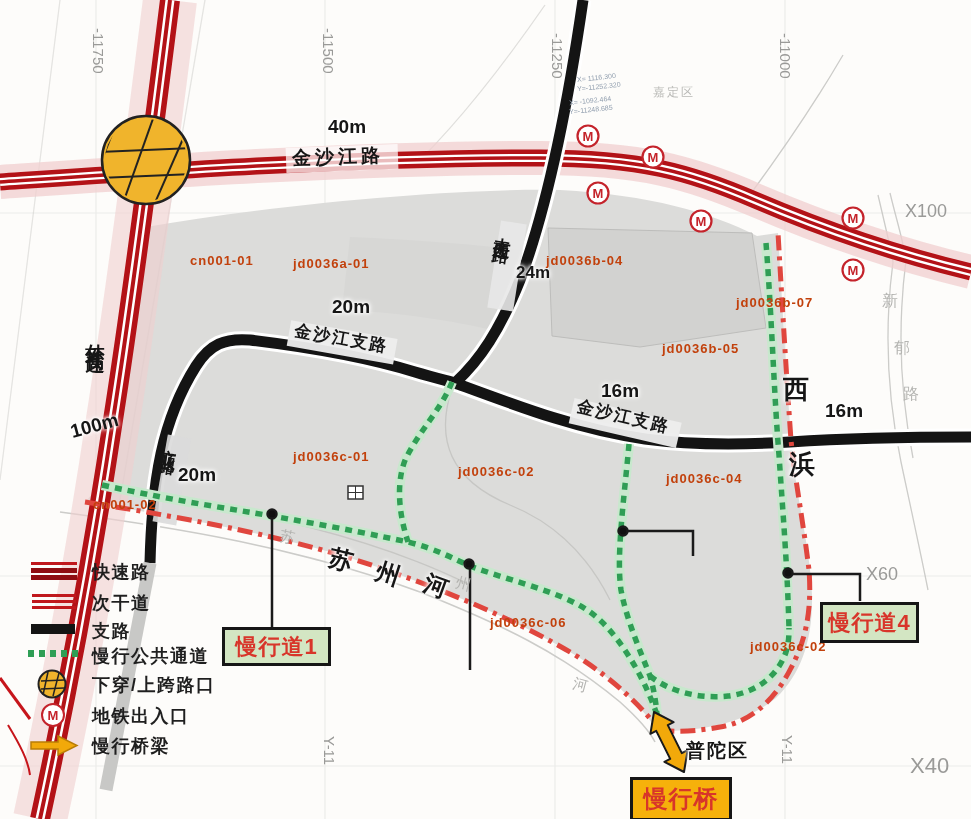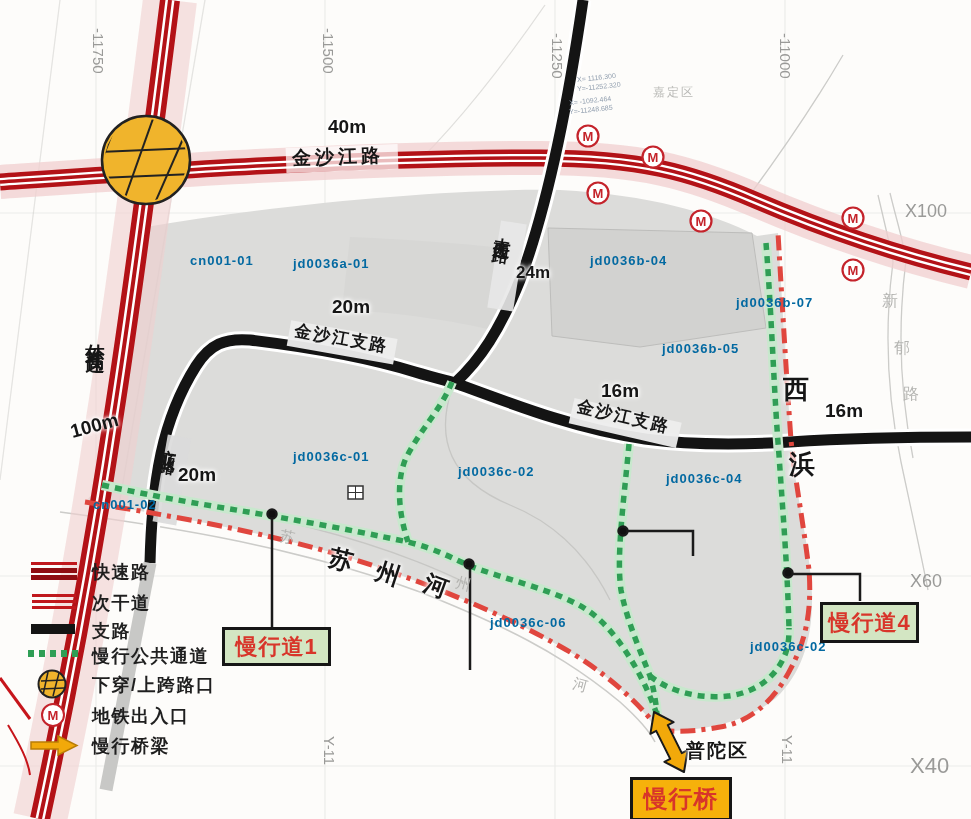--- a/index.html
+++ b/index.html
@@ -5,21 +5,21 @@
   html,body{margin:0;padding:0;background:#ffffff;}
   #stage{position:relative;width:971px;height:819px;overflow:hidden;
          background:#fdfcfa;font-family:"Liberation Sans","DejaVu Sans",sans-serif;}
   #stage svg.base{position:absolute;left:0;top:0;}
   .t{position:absolute;white-space:nowrap;color:#161616;line-height:1;}
   .b{font-weight:700;}
   .halo{text-shadow:0 0 3px #fff,0 0 4px #fff,0 0 6px #fff;}
   .vert{writing-mode:vertical-rl;text-orientation:upright;font-weight:700;letter-spacing:3px;}
   .rot90{transform:rotate(90deg);transform-origin:0 0;}
   .gray{color:#9a9a98;}
-  .parcel{color:#0369a1;font-size:13px;letter-spacing:1px;font-weight:600;}
+  .parcel{color:#c2410c;font-size:13px;letter-spacing:1px;font-weight:600;}
   .tiny{font-size:7px;color:#93a0b0;letter-spacing:0;}
   .callout{position:absolute;display:flex;align-items:center;justify-content:center;
            border:3px solid #161616;background:#d3e6c3;color:#d8352a;
            font-weight:700;font-size:22px;letter-spacing:1px;}
   .legend-label{position:absolute;font-size:18px;color:#1f1f1f;font-weight:600;letter-spacing:1.5px;}
   .sw{position:absolute;}
   .dotline{background:repeating-linear-gradient(90deg,#2f9e55 0 6px,rgba(0,0,0,0) 6px 11px);}
 </style>
 </head>
 <body>
@@ -205,35 +205,35 @@
 <div class="t" style="left:280px;top:529px;font-size:15px;color:#b3b3b0;transform:rotate(12deg);">苏</div>
 <div class="t" style="left:456px;top:576px;font-size:15px;color:#b3b3b0;transform:rotate(15deg);">州</div>
 <div class="t" style="left:573px;top:677px;font-size:15px;color:#b3b3b0;transform:rotate(15deg);">河</div>
 
 <div class="t" style="left:882px;top:293px;font-size:16px;color:#b5b5b2;">新</div>
 <div class="t" style="left:894px;top:340px;font-size:16px;color:#b5b5b2;">郁</div>
 <div class="t" style="left:903px;top:386px;font-size:16px;color:#b5b5b2;">路</div>
 
 <div class="t parcel" style="left:190px;top:254px;">cn001-01</div>
 <div class="t parcel" style="left:293px;top:257px;">jd0036a-01</div>
-<div class="t parcel" style="left:546px;top:254px;margin-left:44px;">jd0036b-04</div>
+<div class="t parcel" style="left:546px;top:254px;">jd0036b-04</div>
 <div class="t parcel" style="left:736px;top:296px;">jd0036b-07</div>
 <div class="t parcel" style="left:662px;top:342px;">jd0036b-05</div>
 <div class="t parcel" style="left:93px;top:498px;">cn001-02</div>
 <div class="t parcel" style="left:293px;top:450px;">jd0036c-01</div>
 <div class="t parcel" style="left:458px;top:465px;">jd0036c-02</div>
 <div class="t parcel" style="left:666px;top:472px;">jd0036c-04</div>
 <div class="t parcel" style="left:490px;top:616px;">jd0036c-06</div>
 <div class="t parcel" style="left:750px;top:640px;">jd0036c-02</div>
 
 <div class="t b halo" style="left:686px;top:741px;font-size:19px;letter-spacing:2px;">普陀区</div>
 <div class="t" style="left:653px;top:86px;font-size:12px;color:#b9b9b6;letter-spacing:2px;text-align:right;">嘉定区</div>
 
 <div class="t gray" style="left:905px;top:202px;font-size:18px;">X100</div>
-<div class="t gray" style="left:910px;top:565px;font-size:18px;margin-top:7px;">X60</div>
+<div class="t gray" style="left:866px;top:565px;font-size:18px;">X60</div>
 <div class="t gray" style="left:910px;top:755px;font-size:22px;">X40</div>
 <div class="t gray rot90" style="left:106px;top:28px;font-size:15px;">-11750</div>
 <div class="t gray rot90" style="left:336px;top:28px;font-size:15px;">-11500</div>
 <div class="t gray rot90" style="left:565px;top:33px;font-size:15px;">-11250</div>
 <div class="t gray rot90" style="left:793px;top:33px;font-size:15px;">-11000</div>
 <div class="t gray rot90" style="left:337px;top:736px;font-size:15px;">Y-11</div>
 <div class="t gray rot90" style="left:795px;top:735px;font-size:15px;">Y-11</div>
 
 <div class="t tiny" style="left:577px;top:74px;transform:rotate(-6deg);">X= 1116.300</div>
 <div class="t tiny" style="left:577px;top:83px;transform:rotate(-6deg);">Y=-11252.320</div>

